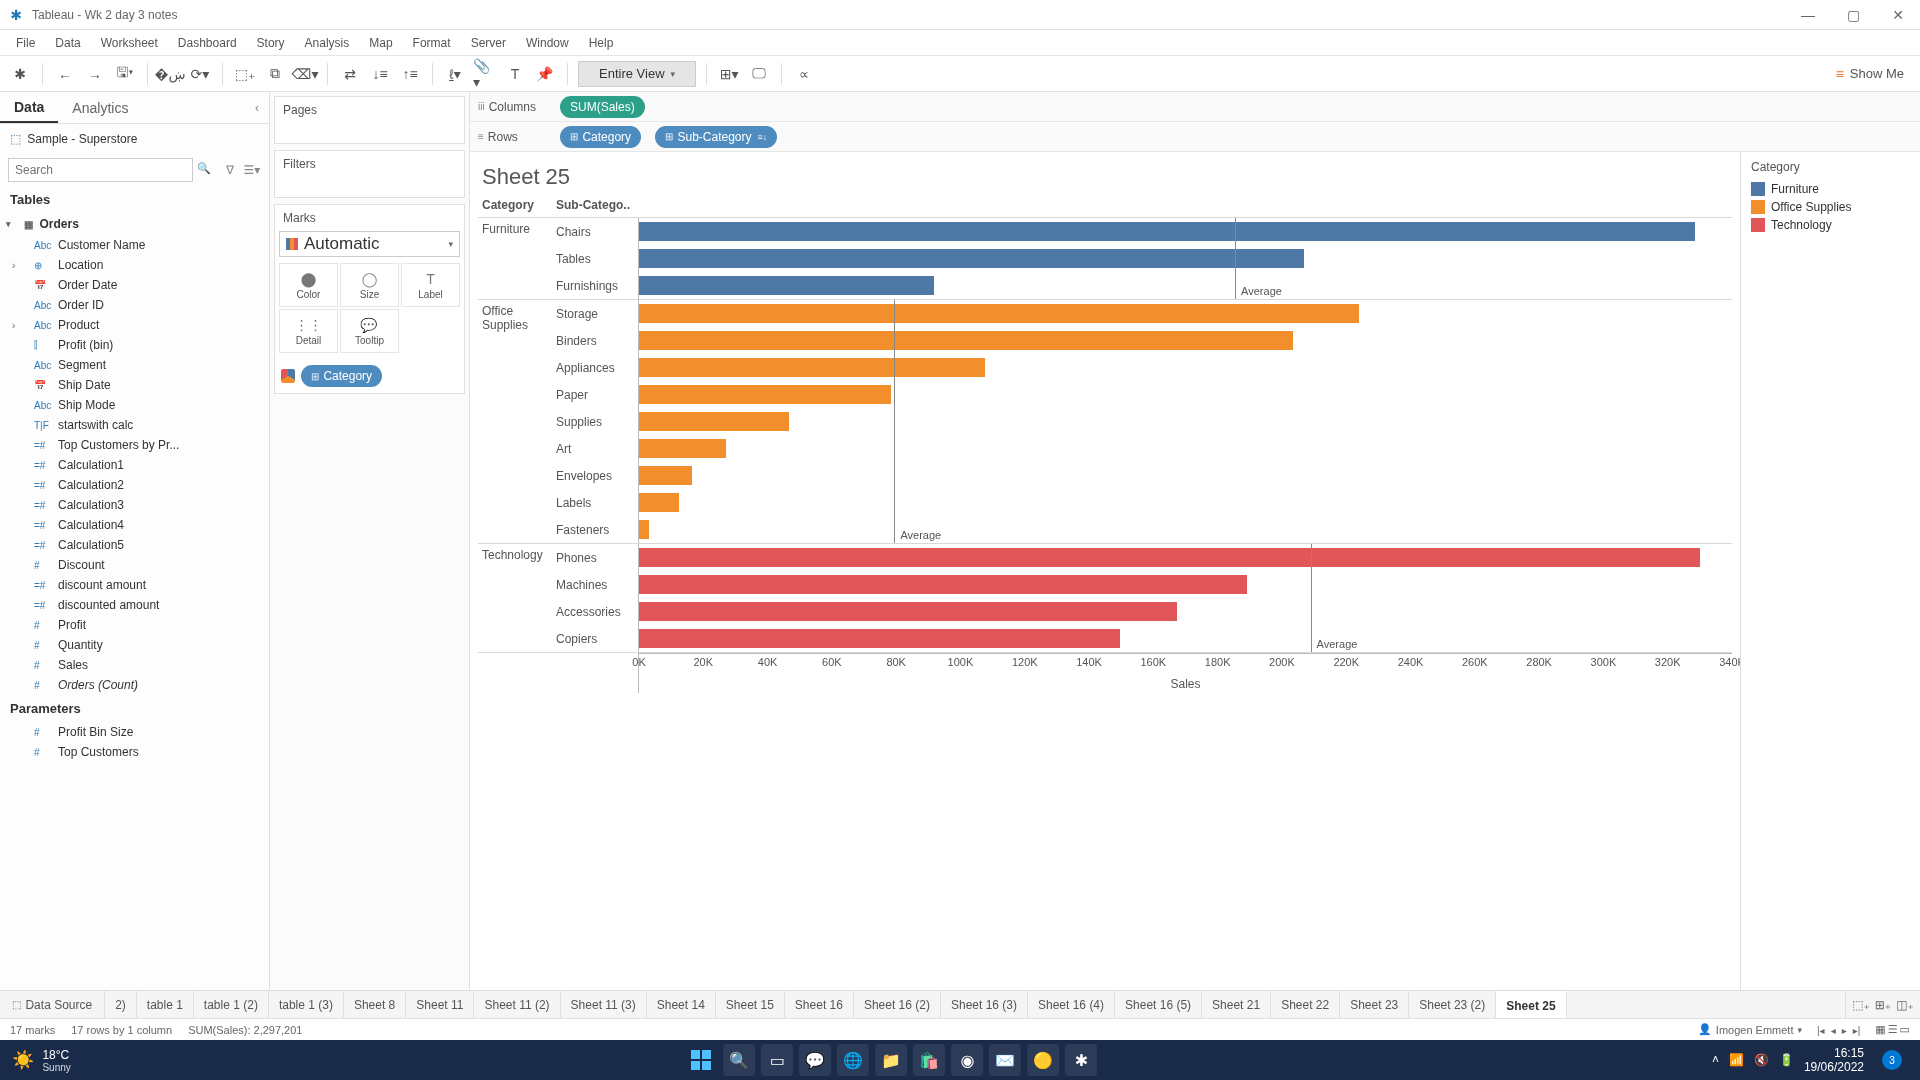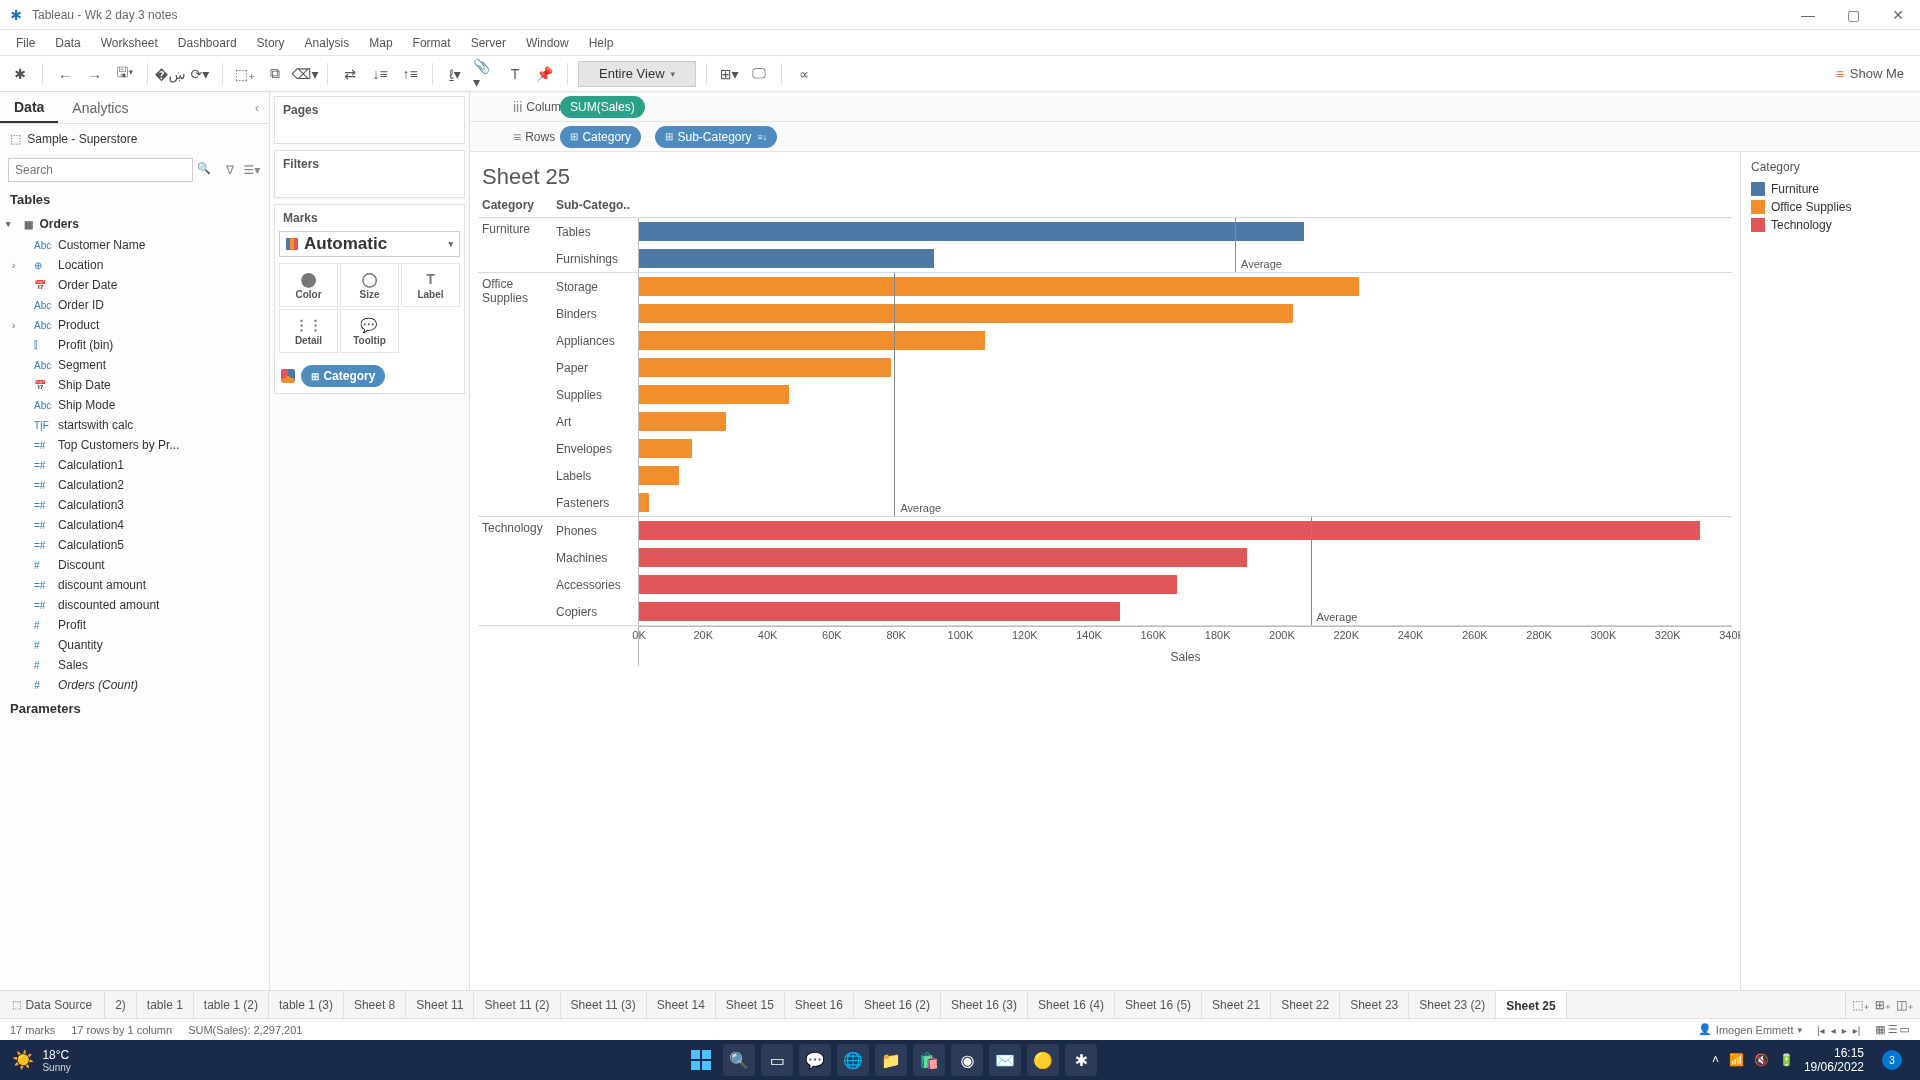--- a/index.html
+++ b/index.html
@@ -51,42 +51,42 @@
 .field.date .ftype::before { content:"📅"; font-size:10px;}
 .field.num .ftype::before { content:"#"; }
 .field.geo .ftype::before { content:"⊕"; }
 .field.bin .ftype::before { content:"⫿"; }
 .field.bool .ftype::before { content:"T|F"; }
 .field.expand::before { content:"›"; position:absolute; margin-left:-22px; font-size:10px; color:#666;}
 .field.italic { font-style: italic; }
 
 
 .cards { width: 200px; border-right: 1px solid #e0e0e0; padding: 4px; background:#fbfbfb; }
-.card { border: 1px solid #e0e0e0; background: #fff; margin-bottom: 6px; font-weight: bold; }
+.card { border: 1px solid #e0e0e0; background: #fff; margin-bottom: 6px; }
 .card .chdr { padding: 6px 8px; font-size: 12px; color: #555; }
 .card .cbody { padding: 4px 6px 8px; min-height: 20px; }
 .marks-type { display:flex; align-items:center; height: 26px; border:1px solid #ccc; margin: 0 4px 6px; padding: 0 6px; gap:6px; font-size:17px; color:#333; position:relative;}
 .marks-type::before{ content:""; width:12px; height:12px; background: linear-gradient(90deg,#4e79a7 33%,#f28e2b 33% 66%,#e15759 66%); }
 .marks-type::after{ content:"▾"; position:absolute; right:6px; font-size:9px; color:#666;}
 .mgrid { display: grid; grid-template-columns: repeat(3, 1fr); gap: 2px; padding: 0 4px 6px;}
 .mcell { height: 44px; border: 1px solid #e5e5e5; display: flex; flex-direction: column; align-items: center; justify-content: center; font-size: 10px; color: #555; gap:2px;}
 .mcell .mic { font-size: 14px; color: #777; }
 .pill { display: inline-flex; align-items: center; height: 22px; border-radius: 11px; padding: 0 10px; font-size: 12px; color: #fff; gap:4px; margin: 2px; background:#4e8cbf;}
 .pill.green { background: #2ca089; }
 .pill.blue { background: #4e8cbf; }
 .pill .pic { font-size:10px; opacity:0.9; }
 .pill .pmenu { font-size:9px; opacity:0.9; margin-left:2px;}
 .marks-pill-row { padding: 4px 6px; display:flex; align-items:center; gap:4px;}
 .marks-pill-row .lead { width:14px; height:14px; background: conic-gradient(#4e79a7 0 33%, #f28e2b 33% 66%, #e15759 66%); border-radius:2px;}
 
 
 .shelves { flex: 1; display: flex; flex-direction: column; }
 .shelf { display: flex; align-items: center; height: 30px; border-bottom: 1px solid #e5e5e5; padding: 0 8px; gap: 10px; background:#fafafa;}
 .shelf .slabel { width: 70px; color: #555; font-size: 12px; display:flex; align-items:center; gap:4px;}
-.shelf .slabel .sic { font-size:14px; color:#888;margin-left:35px;}
+.shelf .slabel .sic { font-size:10px; color:#888;}
 
 
 .vizwrap { flex: 1; display: flex; overflow: hidden; }
 .viz { flex: 1; padding: 12px 8px 8px 8px; position: relative; overflow: hidden; }
 .viz h2 { font-size: 22px; font-weight: 400; color: #555; margin-bottom: 8px; padding-left: 4px;}
 .hdrrow { display: flex; font-size: 12px; color: #555; font-weight:600; height: 20px; border-bottom: 1px solid #d8d8d8;}
 .hdrrow > div:nth-child(1){ width:78px; padding-left:4px;}
 .hdrrow > div:nth-child(2){ width:82px; }
 .hdrrow > div:nth-child(3){ flex:1; }
 .catblock { display: flex; border-bottom: 1px solid #d8d8d8; }
@@ -317,20 +317,30 @@
           <div class="field num">
             <span class="ftype"></span>
             <span>Sales</span>
           </div>
           <div class="field num italic">
             <span class="ftype"></span>
             <span>Orders (Count)</span>
           </div>
         </div>
       <div class="sectionhdr" style="padding-left:10px;">Parameters</div>
+      <div id="params-container">
+          <div class="field num">
+            <span class="ftype"></span>
+            <span>Profit Bin Size</span>
+          </div>
+          <div class="field num">
+            <span class="ftype"></span>
+            <span>Top Customers</span>
+          </div>
+        </div>
     </div>
   </div>
 
   <div class="cards">
     <div class="card">
       <div class="chdr">Pages</div>
       <div class="cbody"></div>
     </div>
     <div class="card">
       <div class="chdr">Filters</div>
@@ -404,20 +414,26 @@
         <h2>Sheet 25</h2>
         <div class="hdrrow">
           <div>Category</div>
           <div>Sub-Catego..</div>
           <div></div>
         </div>
         <div id="chartrows" style="position:relative;">
             <div class="catblock">
               <div class="catlabel">Furniture</div>
               <div class="rows" style="position:relative;">
+                <div class="row">
+                  <div class="sublabel">Chairs</div>
+                  <div class="barwrap">
+                    <div class="bar furn" style="width:96.60%"></div>
+                  </div>
+                </div>
                 <div class="row">
                   <div class="sublabel">Tables</div>
                   <div class="barwrap">
                     <div class="bar furn" style="width:60.87%"></div>
                   </div>
                 </div>
                 <div class="row">
                   <div class="sublabel">Furnishings</div>
                   <div class="barwrap">
                     <div class="bar furn" style="width:26.97%"></div>

